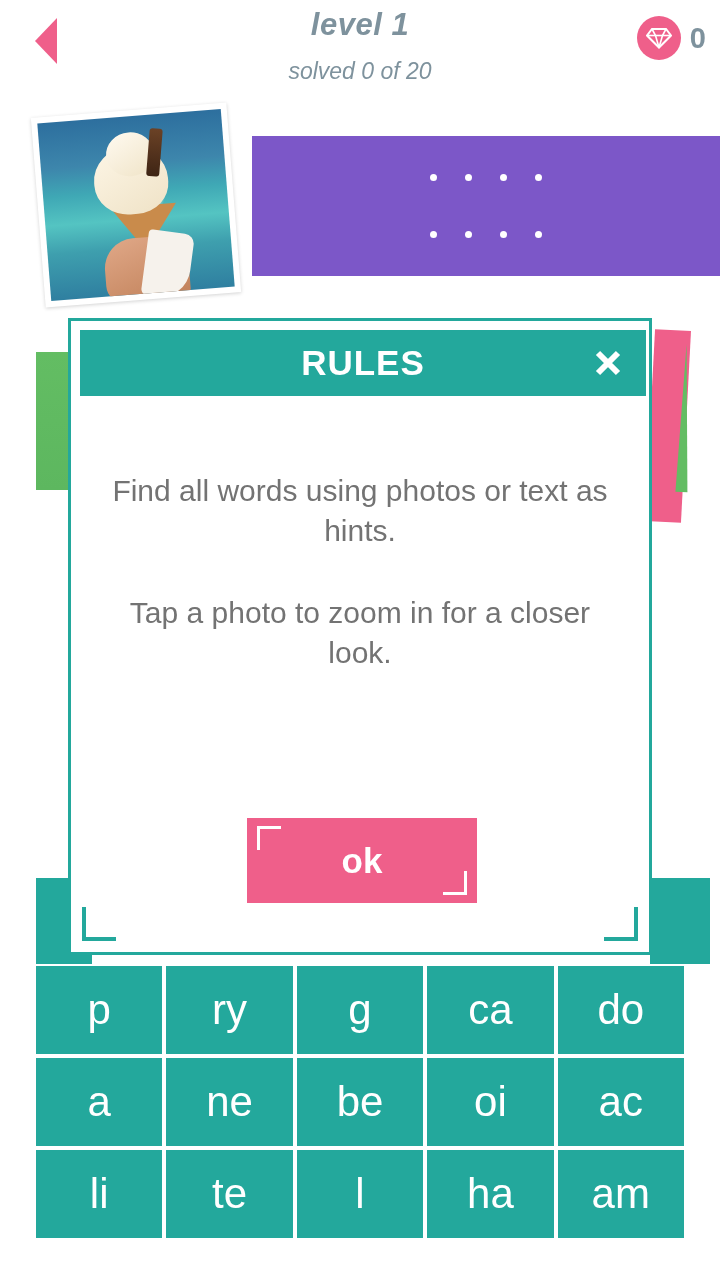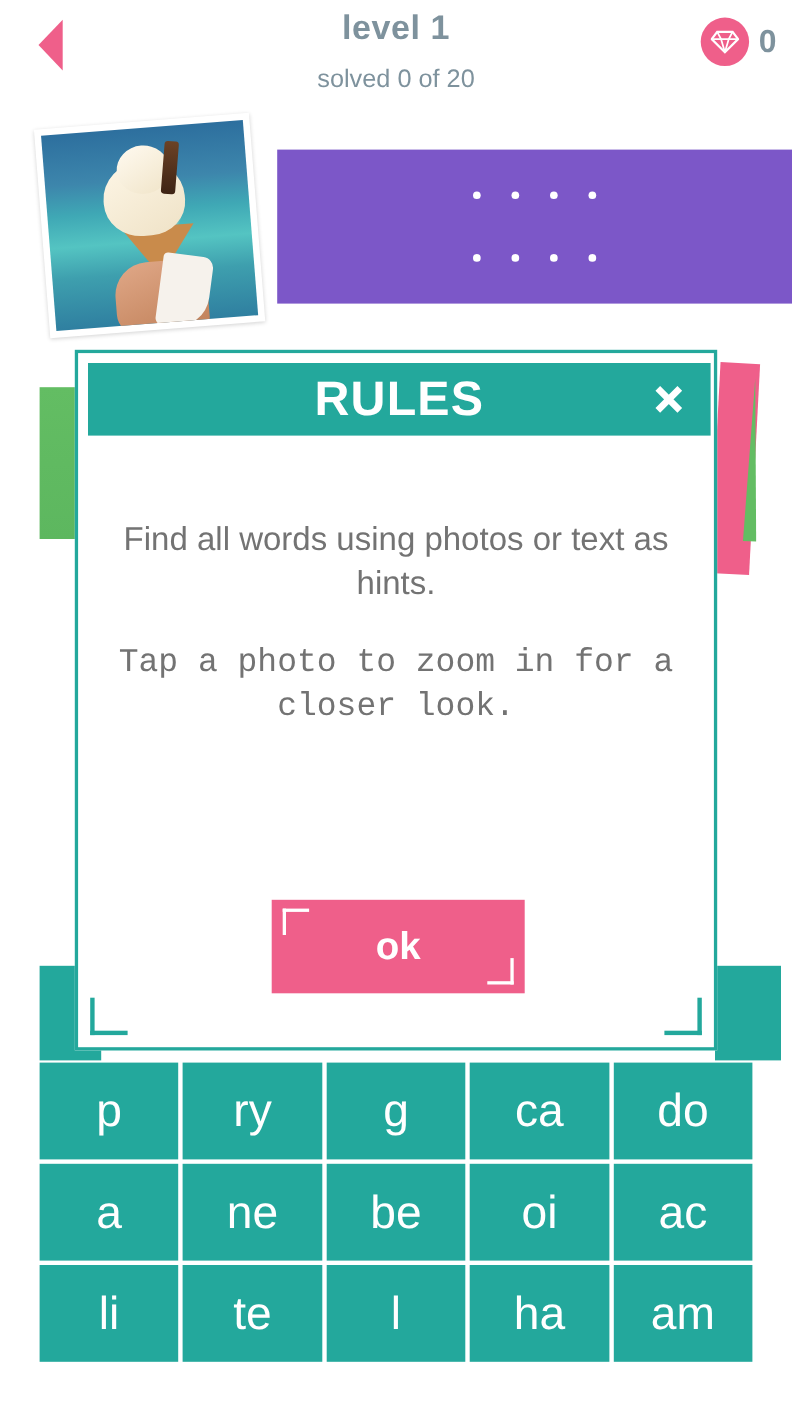--- a/index.html
+++ b/index.html
@@ -20,21 +20,21 @@
     position:absolute; left:26px; top:18px; width:40px; height:46px;
     display:flex; align-items:center; justify-content:center;
   }
   .back-tri {
     width:0; height:0;
     border-top:23px solid transparent;
     border-bottom:23px solid transparent;
     border-right:22px solid #ef5f8a;
   }
   .title-wrap {
-    position:absolute; left:0; top:6px; width:720px; text-align:center;
+    position:absolute; left:0; top:6px; width:720px; text-align:center;font-style:italic;
   }
   .level-title {
     font-size:31px; font-weight:bold; color:#7e929d; letter-spacing:0.5px;
     line-height:38px;
   }
   .solved-sub {
     font-size:23px; color:#7e929d; line-height:30px; margin-top:12px;
   }
   .gem-wrap {
     position:absolute; right:14px; top:16px;
@@ -142,35 +142,35 @@
     position:absolute; left:68px; top:318px; width:584px; height:637px;
     background:#ffffff;
     border:3px solid #23a89c;
   }
   .dialog-head {
     position:absolute; left:9px; top:9px; width:566px; height:66px;
     background:#23a89c;
     display:flex; align-items:center; justify-content:center;
   }
   .dialog-title {
-    font-size:44px; font-weight:bold; color:#ffffff; letter-spacing:1px;
+    font-size:35px; font-weight:bold; color:#ffffff; letter-spacing:1px;
   }
   .dialog-close {
     position:absolute; right:20px; top:50%; transform:translateY(-50%);
     width:36px; height:36px;
     display:flex; align-items:center; justify-content:center;
   }
   .dialog-body {
     position:absolute; left:0; top:150px; width:100%;
     text-align:center; padding:0 34px;
   }
   .rules-para {
     font-size:30px; color:#737373; line-height:40px;
   }
-  .rules-para + .rules-para { margin-top:32px;font-family:Liberation Mono, monospace; }
+  .rules-para + .rules-para { margin-top:42px; }
 
   .ok-btn {
     position:absolute; left:176px; top:497px;
     width:230px; height:85px;
     background:#ef5f8a;
     display:flex; align-items:center; justify-content:center;
     cursor:pointer;
   }
   .ok-label { font-size:35px; font-weight:bold; color:#ffffff; }
   .ok-corner-tl {

